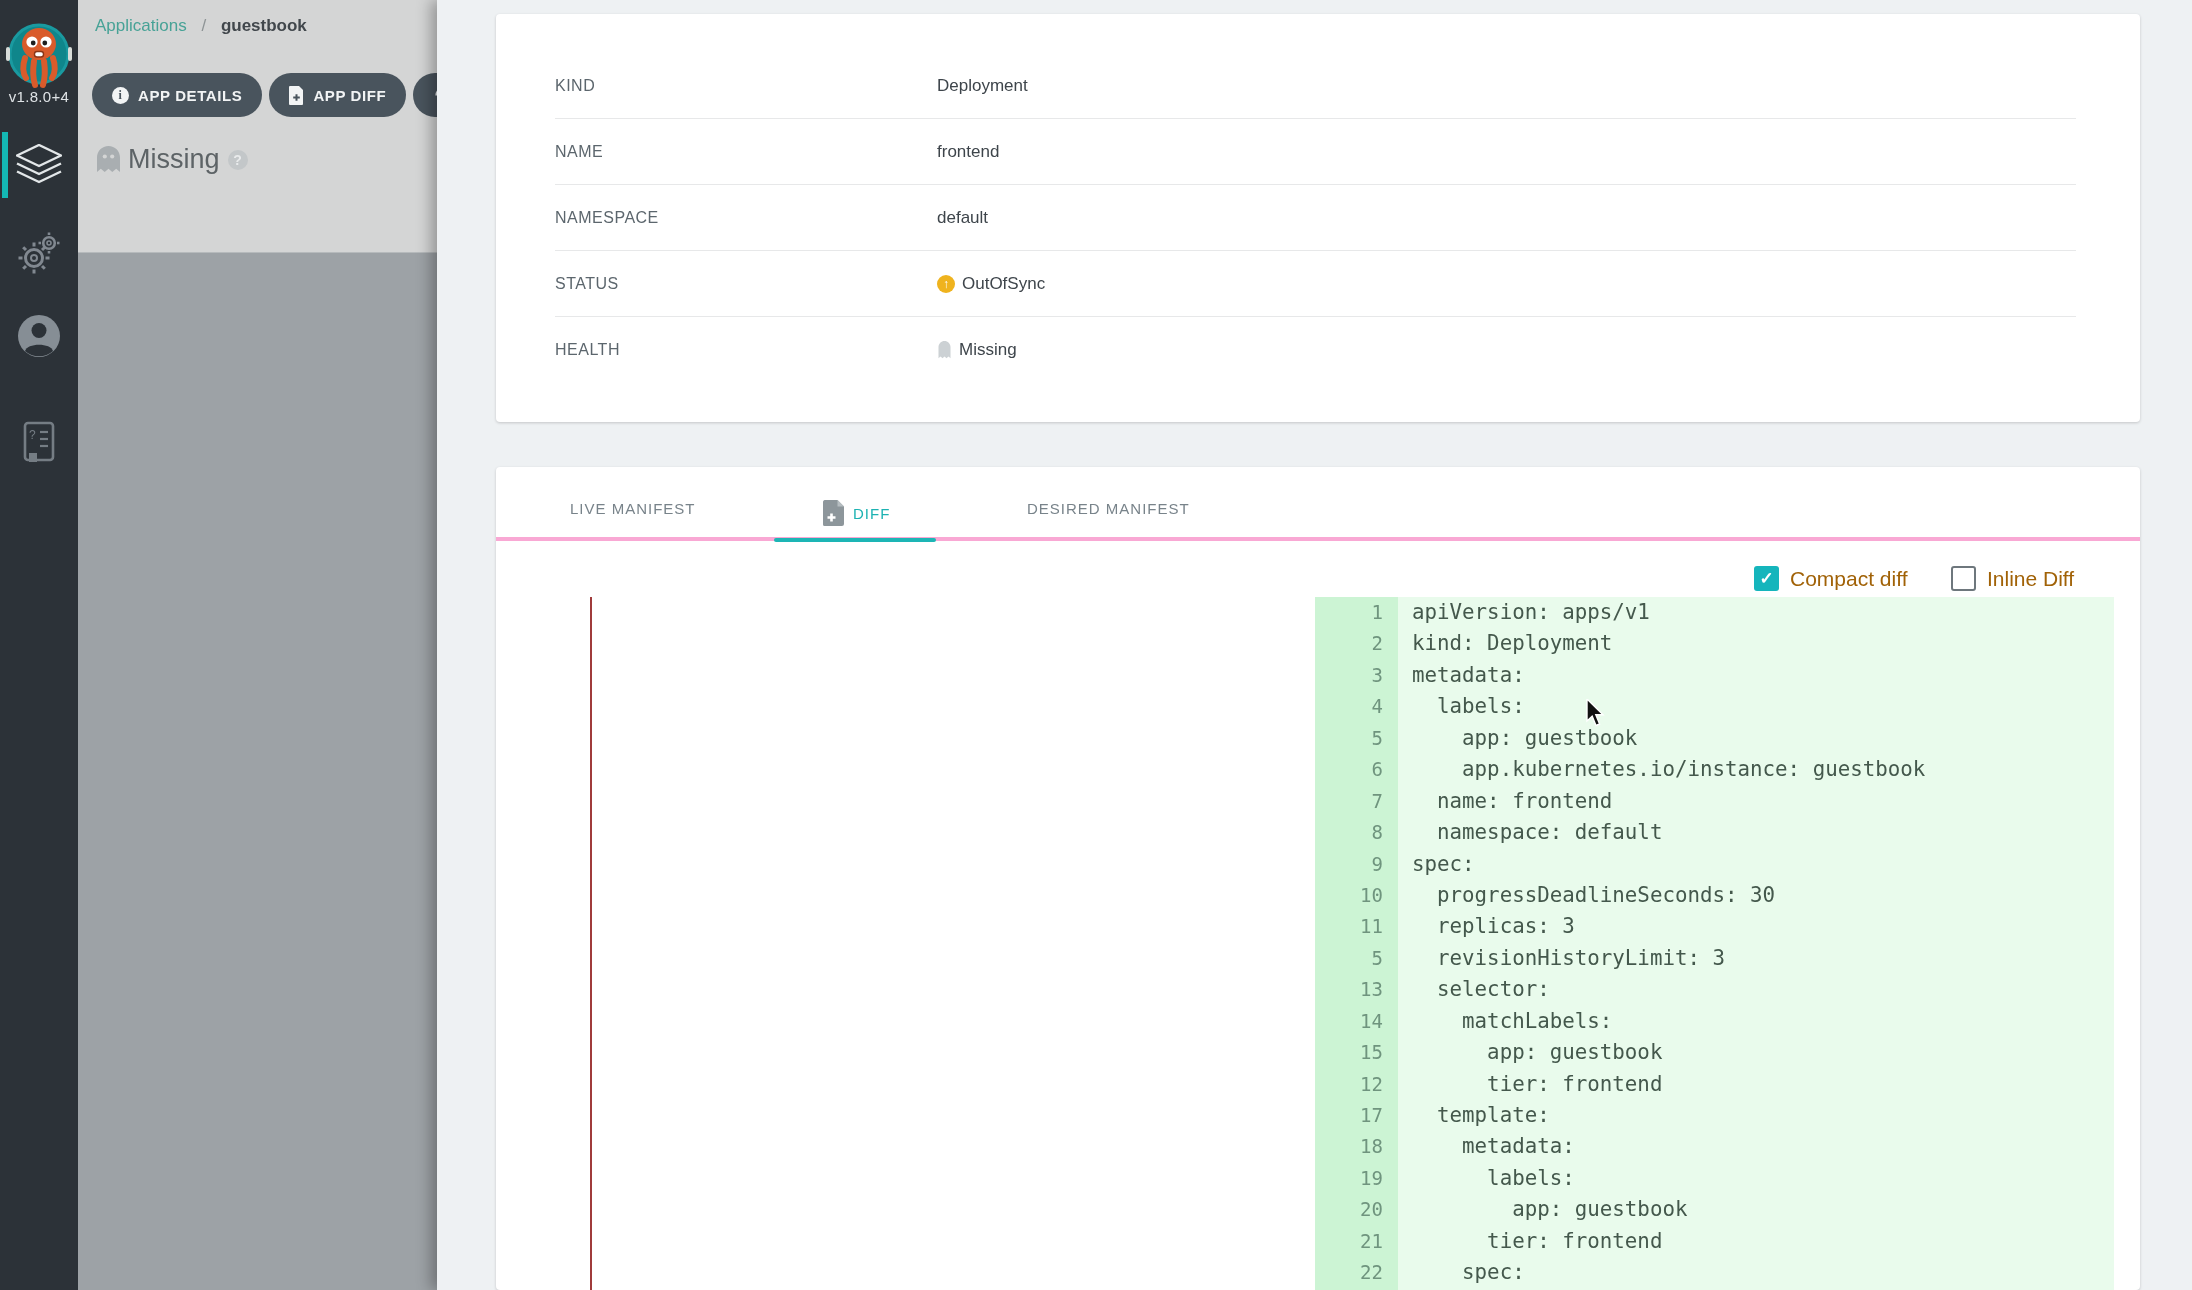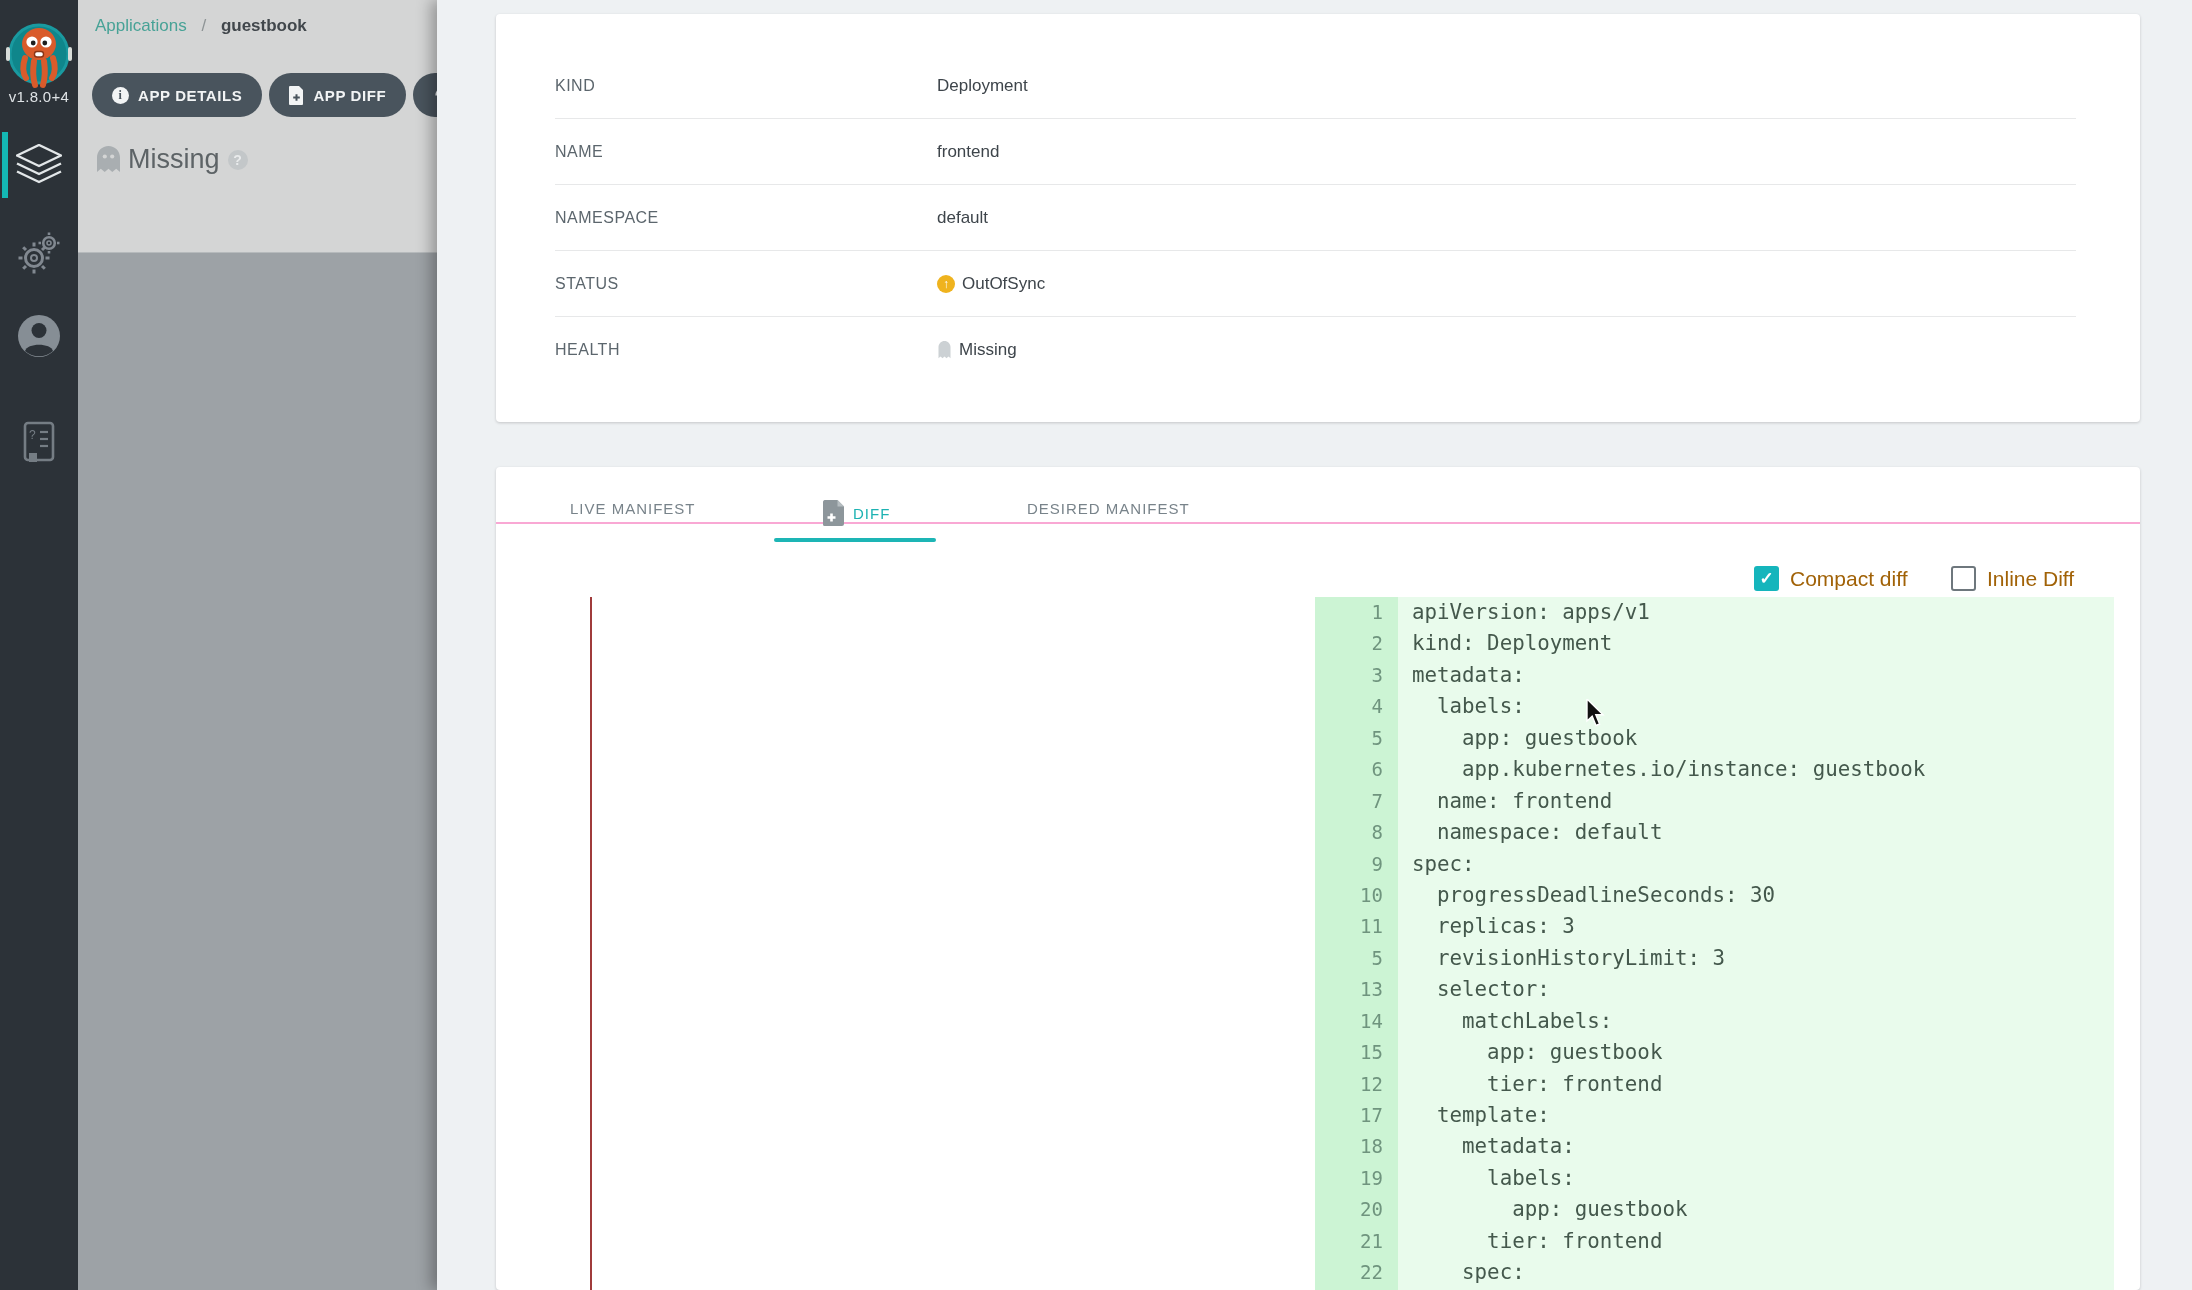--- a/index.html
+++ b/index.html
@@ -46,22 +46,22 @@
   .card.summary { top:14px; height:408px; padding:39px 0 1px 59px; }
   .srow { height:66px; display:flex; align-items:center; border-bottom:1px solid #e7e8e9;
           margin-right:64px; }
   .srow:last-child { border-bottom:none; }
   .srow .lbl { width:382px; font-size:16px; letter-spacing:.5px; color:#5c666d; }
   .srow .val { font-size:17px; color:#3e454b; display:flex; align-items:center; gap:7px; }
   .sync-badge { width:18px; height:18px; border-radius:50%; background:#efb31e; color:#fff;
                 font-size:12px; font-weight:bold; display:flex; align-items:center; justify-content:center; }
 
   .card.diff { top:467px; height:823px; }
-  .tabs { position:absolute; left:0; top:0; width:100%; height:57px;
-          border-bottom:2px solid #f9a8d4; }
+  .tabs { position:absolute; left:0; top:0; width:100%; height:74px;
+          border-bottom:4px solid #f9a8d4; }
   .tab { position:absolute; top:33px; font-size:15px; letter-spacing:1px; color:#78838a;
          display:flex; align-items:center; gap:9px; }
   .tab.active { color:#1cb2b2; }
   .tab-underline { position:absolute; left:278px; top:71px; width:162px; height:4px;
                    background:#1db5b5; border-radius:2px; }
 
   .chk-row { position:absolute; top:99px; height:25px; display:flex; align-items:center; }
   .chk { width:25px; height:25px; border-radius:3px; }
   .chk.checked { background:#15b5bc; color:#fff; font-size:17px; font-weight:bold;
                  display:flex; align-items:center; justify-content:center; }

